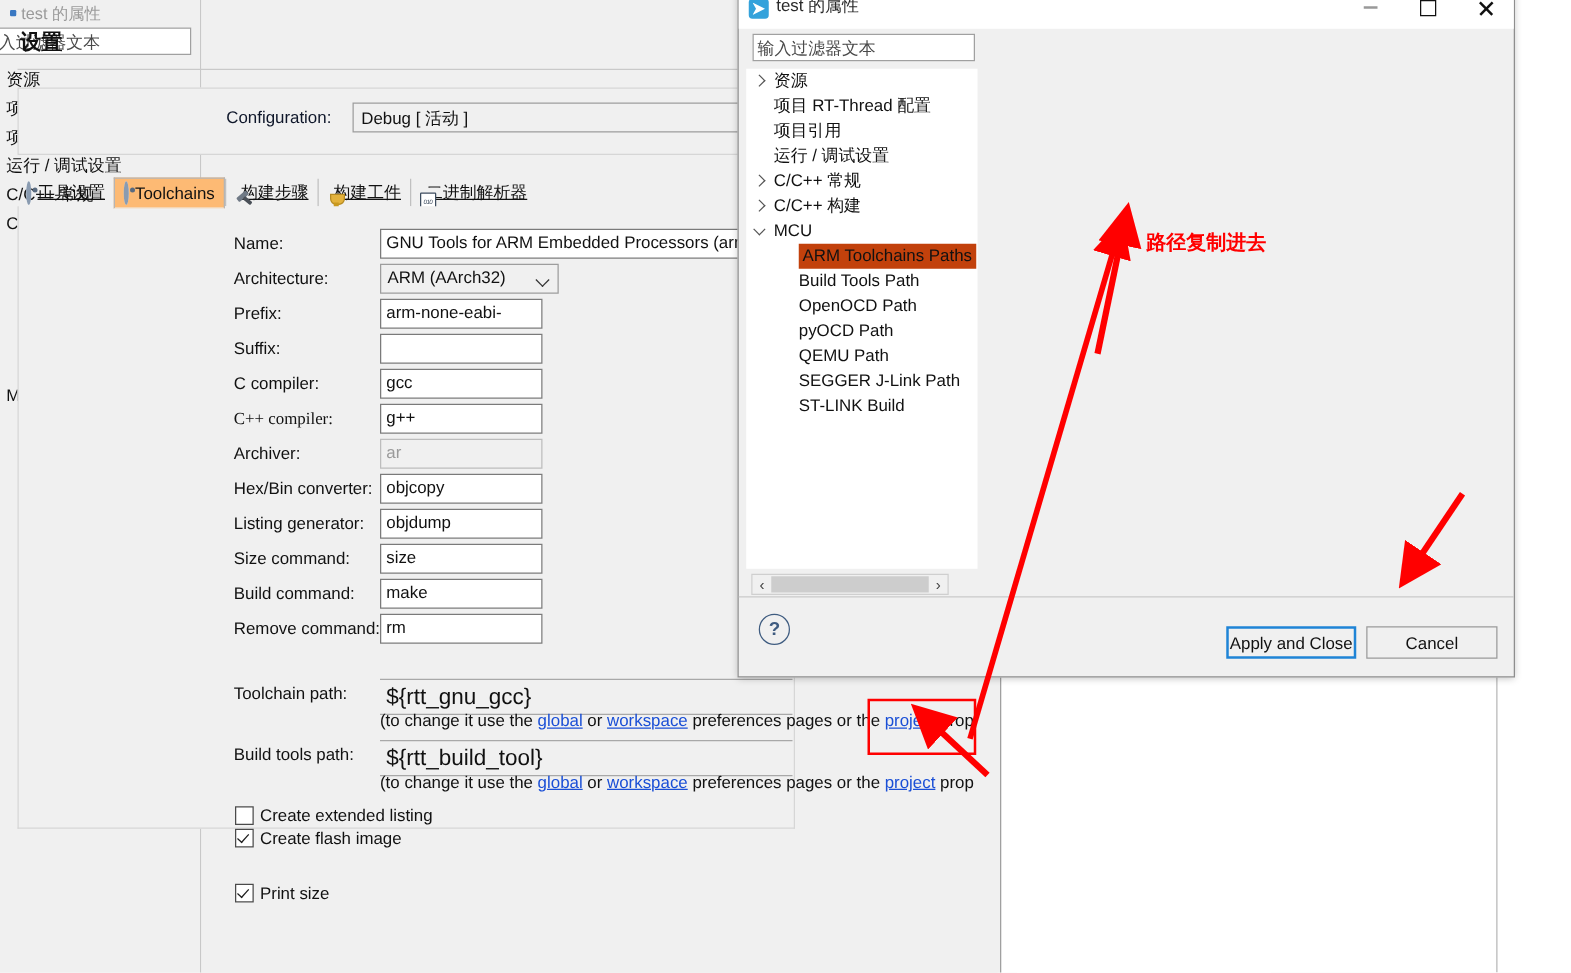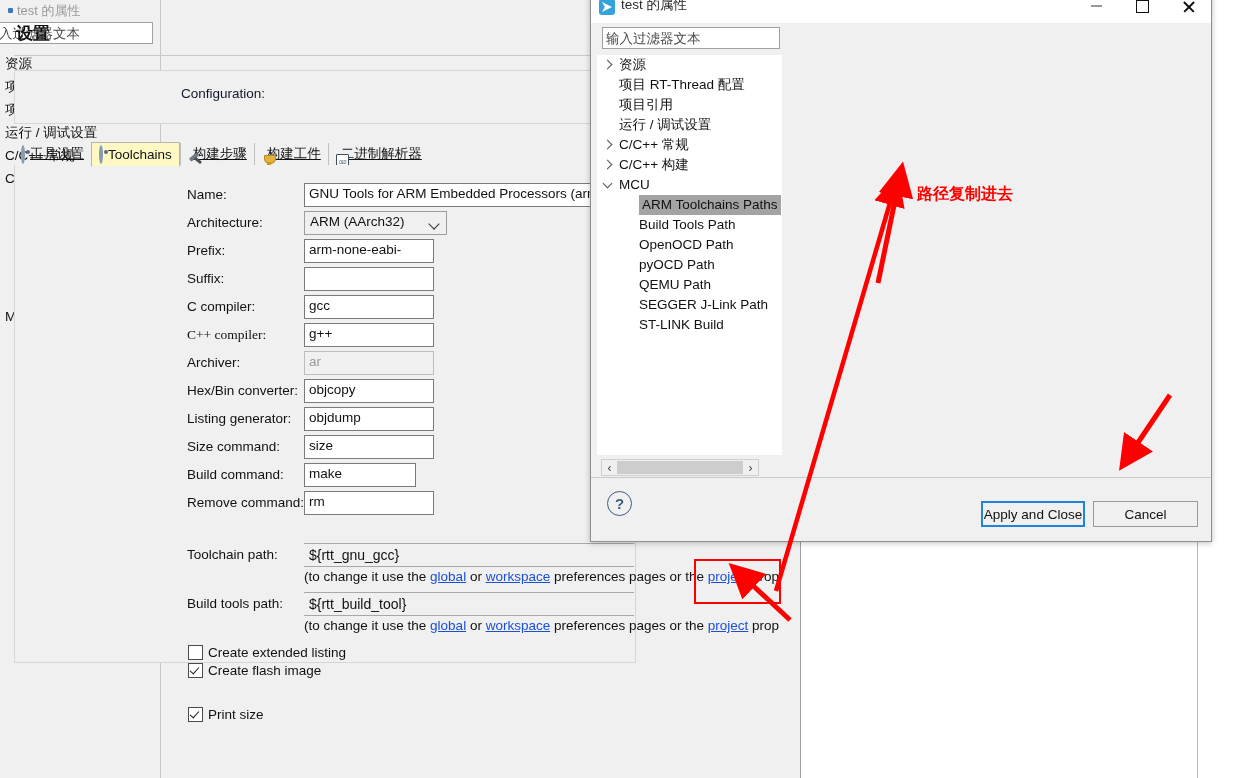--- a/index.html
+++ b/index.html
@@ -47,21 +47,21 @@
                background:#f0f0f0; border:1px solid #d6d6d6; }
   .cfg-label { position:absolute; left:20px; top:16px; font-size:13.5px; color:#0f172a; }
   .cfg-combo { position:absolute; left:121px; top:12px; width:499px; height:24px;
                background:#f0f0f0; border:1px solid #9d9d9d; font-size:13.5px; color:#111;
                padding:3px 0 0 6px; box-sizing:border-box; }
 
   .tabs { position:absolute; left:14px; top:142px; height:24px; display:flex; align-items:center; }
   .tab { height:22px; display:flex; align-items:center; gap:5px; padding:0 7px;
          font-size:13.5px; color:#111; border-left:1px solid #c0c0c0; white-space:nowrap; }
   .tab:first-child { border-left:none; }
-  .tab.active { background:#fef9c3; border:1px solid #b5b5b5; border-bottom:1px solid #f0f0f0;
+  .tab.active { background:#fdba74; border:1px solid #b5b5b5; border-bottom:1px solid #f0f0f0;
                 height:23px; position:relative; z-index:3; }
   .tab .tlabel.u { text-decoration:underline; }
 
   .ico { width:14px; height:14px; flex:0 0 14px; position:relative; }
   .ico-wrench { border:2px solid #8a9bb0; border-radius:50%; background:#dbe6f0; }
   .ico-wrench:after { content:""; position:absolute; left:3px; top:3px; width:4px; height:4px;
                       background:#5a6b80; border-radius:50%; }
   .ico-hammer .hh { position:absolute; left:1px; top:1px; width:10px; height:4px; background:#707a86;
                     transform:rotate(-40deg); border-radius:1px;}
   .ico-hammer .hs { position:absolute; left:6px; top:5px; width:8px; height:3px; background:#4a5058;
@@ -79,21 +79,21 @@
   .finput { position:absolute; background:#ffffff; border:1px solid #7a7a7a; box-sizing:border-box;
             font-size:13.5px; color:#111; padding:2px 0 0 4px; height:24px; }
   .finput.ro { background:#f0f0f0; border-color:#bdbdbd; color:#9a9a9a; }
   .fcombo { position:absolute; background:#f0f0f0; border:1px solid #9d9d9d; box-sizing:border-box;
             font-size:13.5px; color:#111; padding:2px 0 0 5px; height:24px; }
   .fcombo .chev { position:absolute; right:8px; top:8px; width:7px; height:7px;
                   border-right:1.6px solid #333; border-bottom:1.6px solid #333; transform:rotate(45deg);}
 
   .pathline { position:absolute; font-size:13.5px; color:#111; }
   .pathfield { position:absolute; border:none; border-top:1px solid #a8a8a8; border-bottom:1px solid #a8a8a8;
-               background:#f0f0f0; font-size:14px; color:#111; padding:3px 0 3px 5px; box-sizing:border-box; }
+               background:#f0f0f0; font-size:18px; color:#111; padding:3px 0 3px 5px; box-sizing:border-box; }
   .hint { position:absolute; font-size:13.5px; color:#111; white-space:nowrap; }
   .hint a { color:#1a4fd6; text-decoration:underline; }
 
   .cbrow { position:absolute; display:flex; align-items:center; gap:5px; font-size:13.5px; color:#111; }
   .cb { width:13px; height:13px; border:1px solid #4a4a4a; background:#fff; position:relative; flex:0 0 13px; }
   .cb.on:after { content:""; position:absolute; left:3px; top:1px; width:4px; height:8px;
                  border-right:1.8px solid #1b1b1b; border-bottom:1.8px solid #1b1b1b; transform:rotate(42deg); }
 
   
   .dlg { position:absolute; left:590px; top:-10px; width:620px; height:550px;
@@ -114,21 +114,21 @@
   .dlg-filter { position:absolute; left:11px; top:36px; width:178px; height:22px;
                 background:#ffffff; border:1px solid #a0a0a0; box-sizing:border-box;
                 font-size:13.5px; color:#4a4a4a; padding:2px 0 0 3px; }
   .dlg-tree { position:absolute; left:6px; top:64px; width:185px; height:400px; background:#ffffff; }
   .dtrow { height:20px; line-height:20px; font-size:13.5px; color:#111; white-space:nowrap; position:relative; }
   .dtrow .arrow { position:absolute; left:7px; top:6px; width:6px; height:6px;
                   border-right:1.5px solid #555; border-bottom:1.5px solid #555; transform:rotate(-45deg); }
   .dtrow .arrow.open { transform:rotate(45deg); top:5px; }
   .dtrow .txt { position:absolute; left:22px; top:0; }
   .dtrow .txt.l2 { left:42px; }
-  .dtrow .txt.sel { background:#a3a3a3; padding:0 3px; }
+  .dtrow .txt.sel { background:#c2410c; padding:0 3px; }
 
   .dlg-hsb { position:absolute; left:600px; top:468px; width:158px; height:17px;
              background:#f0f0f0; border:1px solid #cfcfcf; box-sizing:border-box; display:flex; align-items:center; }
   .dlg-hsb .ar { width:15px; text-align:center; font-size:12px; color:#444; }
   .dlg-hsb .th { flex:1; height:13px; background:#cdcdcd; }
   .dlg-right { position:absolute; left:780px; top:26px; width:428px; }
   .btn { position:absolute; background:#f0f0f0; border:1px solid #9a9a9a; box-sizing:border-box;
          font-size:13.5px; color:#111; display:flex; align-items:center; justify-content:center; height:26px; }
   .btn.default { border:2px solid #1f84d6; }
 
@@ -181,20 +181,21 @@
     </div>
 
   <div class="sep-v"></div>
 
   <div class="pp-right"></div>
   <div class="pp-head">设置</div>
   <div class="pp-head-rule"></div>
 
   <div class="cfg-group"></div>
   <div class="cfg-label" style="left:181px; top:86px;">Configuration:</div>
+  <div class="cfg-combo" style="left:282px; top:82px;">Debug  [ 活动 ]</div>
 
   <div class="tabs" id="ptabs">
       <div class="tab">
         <span><span class="ico ico-wrench"></span></span>
         <span class="tlabel u">工具设置</span>
       </div>
       <div class="tab active">
         <span><span class="ico ico-wrench"></span></span>
         <span class="tlabel">Toolchains</span>
       </div>
@@ -228,21 +229,21 @@
       <div class="finput" style="width: 130px; left: 304px; top: 323px;">g++</div>
       <div class="flabel" style="left: 187px; top: 355px;">Archiver:</div>
       <div class="finput ro" style="width: 130px; left: 304px; top: 351px;">ar</div>
       <div class="flabel" style="left: 187px; top: 383px;">Hex/Bin converter:</div>
       <div class="finput" style="width: 130px; left: 304px; top: 379px;">objcopy</div>
       <div class="flabel" style="left: 187px; top: 411px;">Listing generator:</div>
       <div class="finput" style="width: 130px; left: 304px; top: 407px;">objdump</div>
       <div class="flabel" style="left: 187px; top: 439px;">Size command:</div>
       <div class="finput" style="width: 130px; left: 304px; top: 435px;">size</div>
       <div class="flabel" style="left: 187px; top: 467px;">Build command:</div>
-      <div class="finput" style="width: 112px; left: 304px; top: 463px;">make</div>
+      <div class="finput" style="width: 130px; left: 304px; top: 463px;">make</div>
       <div class="flabel" style="left: 187px; top: 495px;">Remove command:</div>
       <div class="finput" style="width: 130px; left: 304px; top: 491px;">rm</div>
     </div>
   <div id="ppaths">
       <div class="pathline" style="left: 187px; top: 547px;">Toolchain path:</div>
       <div class="pathfield" style="left: 304px; top: 543px; width: 330px;">${rtt_gnu_gcc}</div>
       <div class="hint" style="left: 304px; top: 569px;"><span>(to change it use the </span><a href="#">global</a><span> or </span><a href="#">workspace</a><span> preferences pages or the </span><a href="#">project</a><span> prop</span></div>
       <div class="pathline" style="left: 187px; top: 596px;">Build tools path:</div>
       <div class="pathfield" style="left: 304px; top: 592px; width: 330px;">${rtt_build_tool}</div>
       <div class="hint" style="left: 304px; top: 618px;"><span>(to change it use the </span><a href="#">global</a><span> or </span><a href="#">workspace</a><span> preferences pages or the </span><a href="#">project</a><span> prop</span></div>

